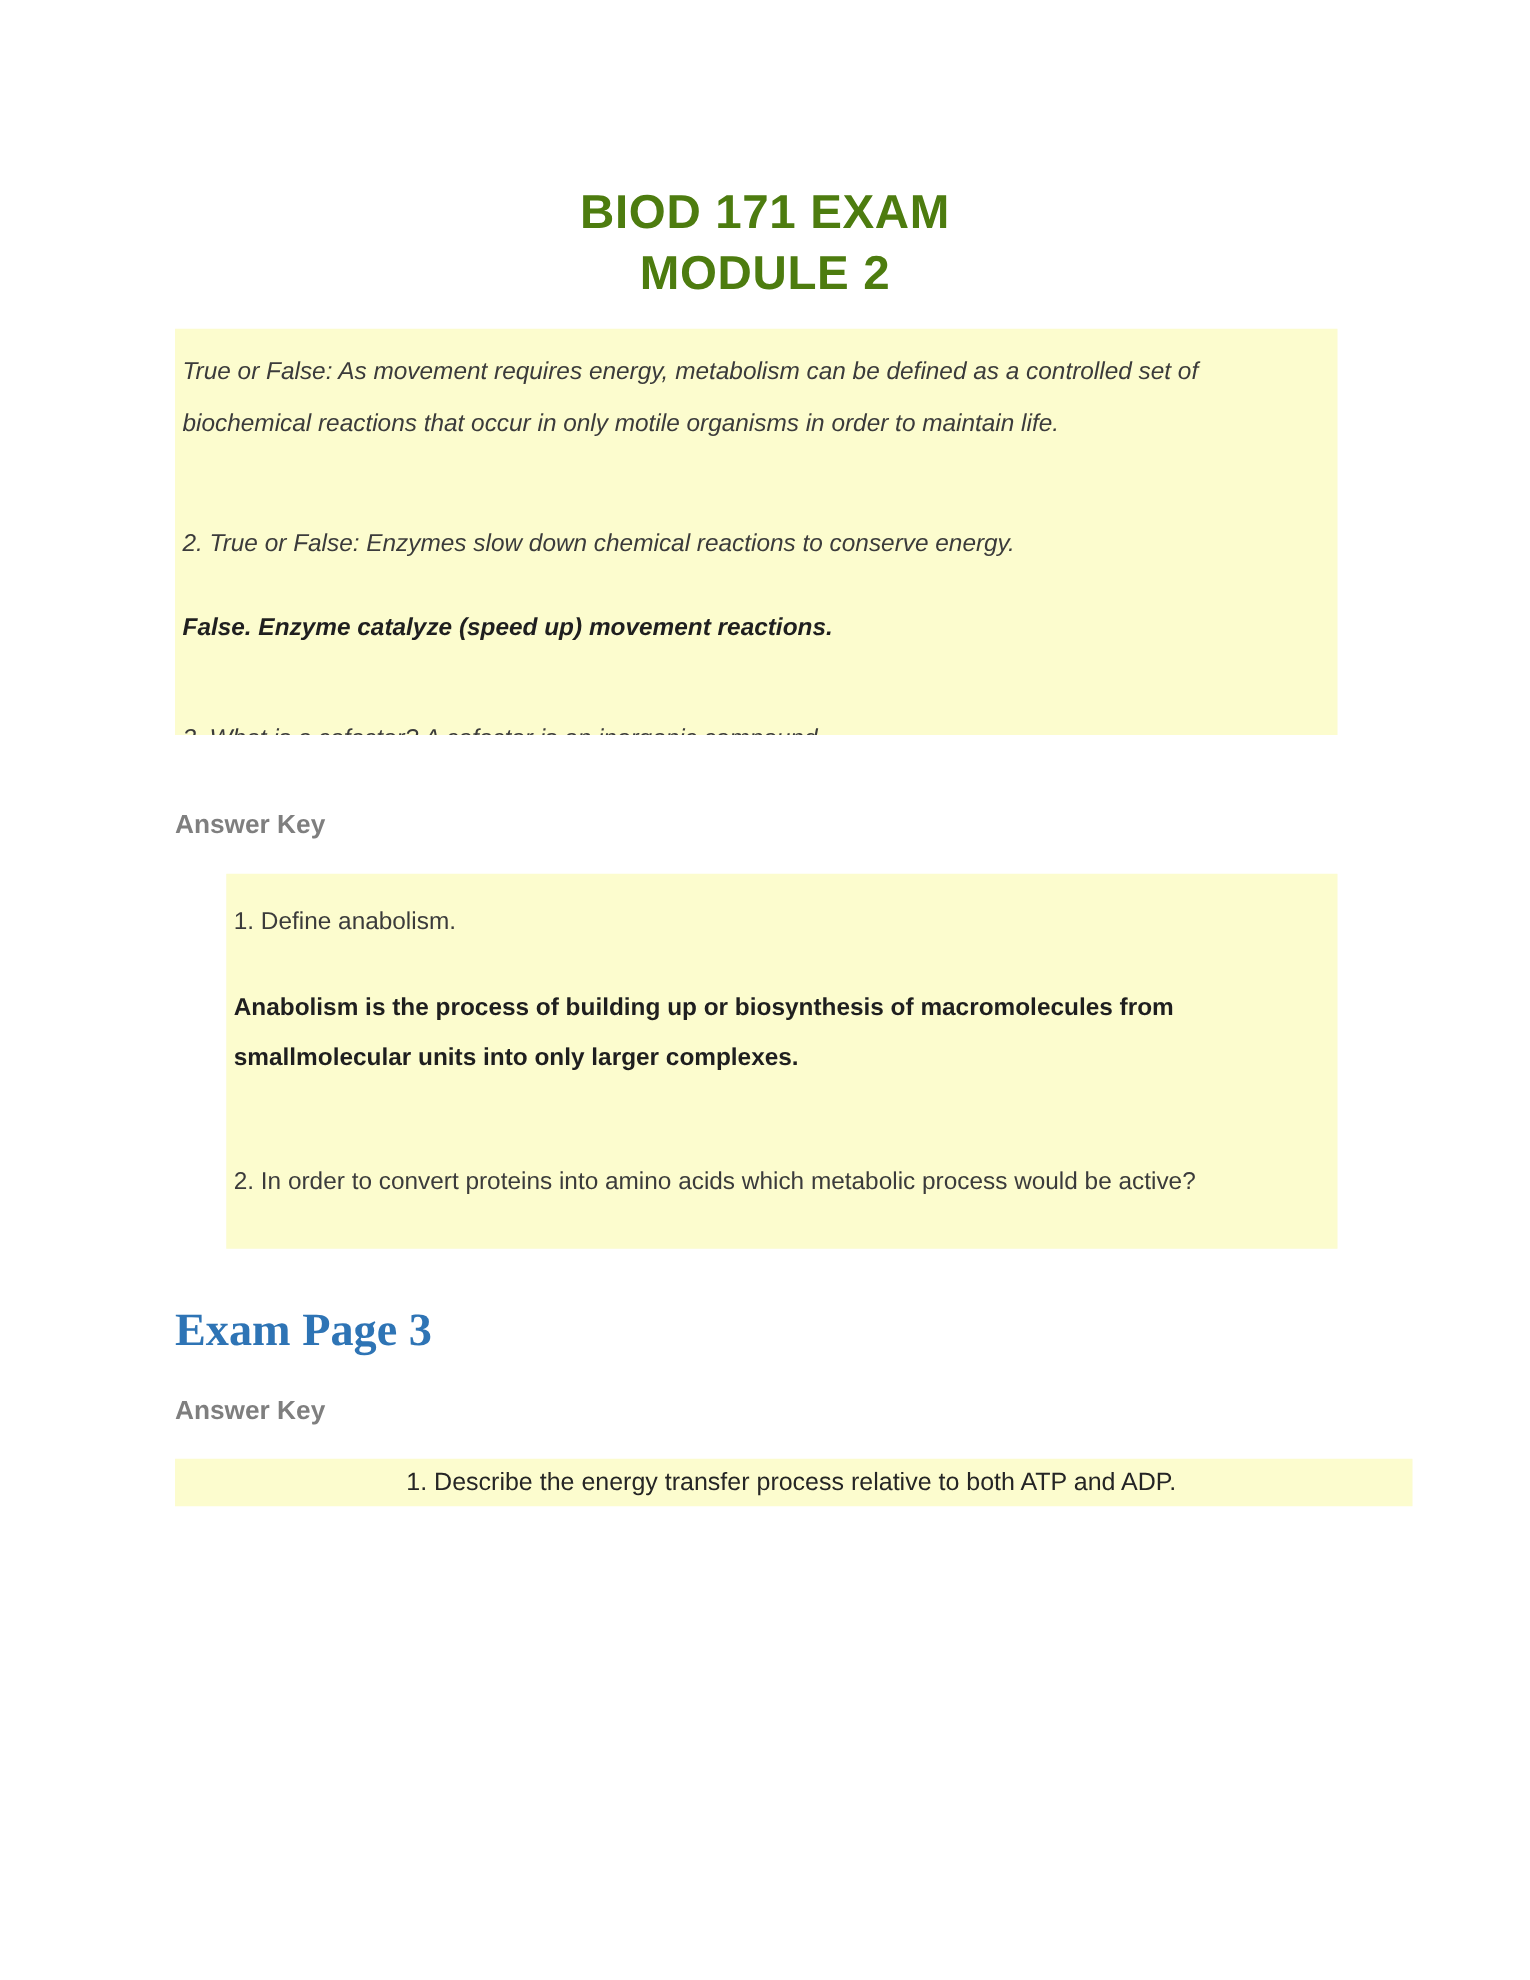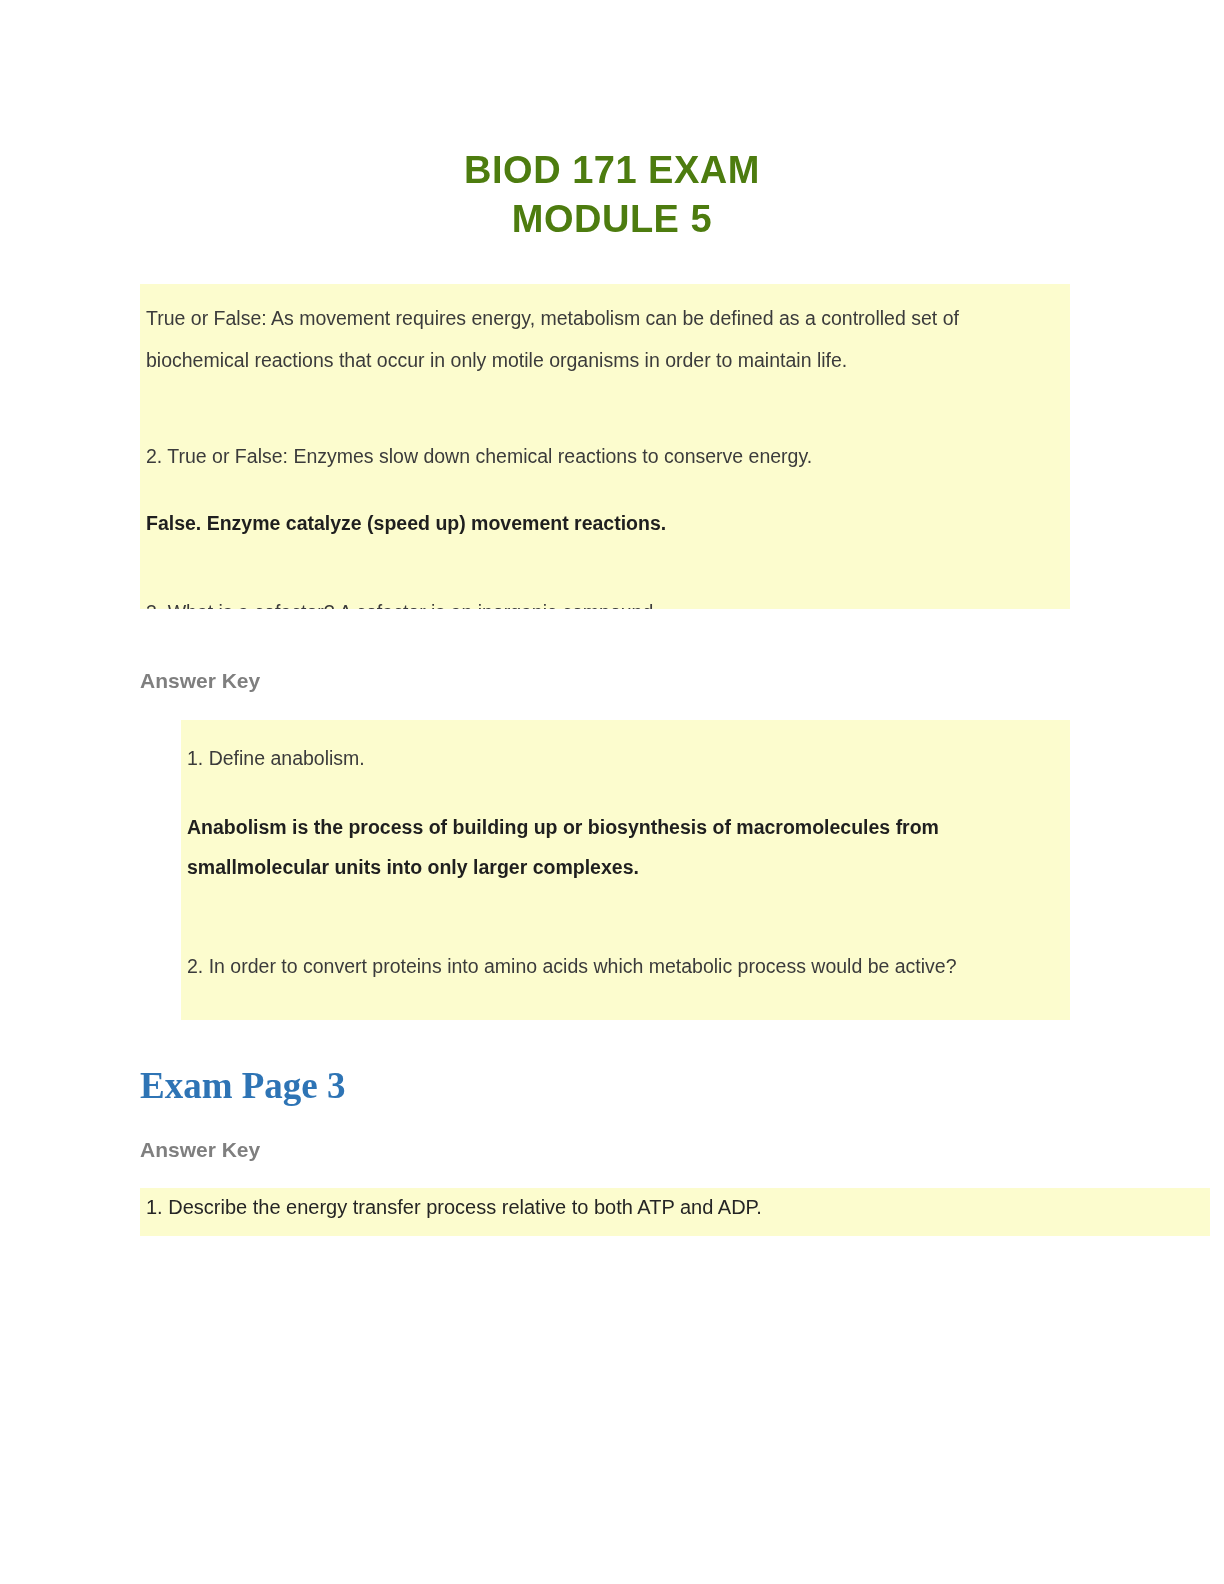--- a/index.html
+++ b/index.html
@@ -27,22 +27,23 @@
     letter-spacing: 0.5px;
   }
   .content {
     margin-left: 140px;
     width: 930px;
   }
   .hl-block {
     background: #FCFCCE;
   }
   .block1 {
-    margin-top: 41px;
+    margin-top: 20px;
     padding: 14px 18px 0 6px;
+    font-style: italic;
   }
   .block2 {
     padding: 18px 18px 32px 6px;
     margin-left: 41px;
   }
   p.q {
     margin: 0;
     color: #3B3B3B;
     font-size: 19.5px;
     line-height: 2.15;
@@ -77,37 +78,38 @@
   .exam-page-heading {
     margin: 44px 0 0 0;
     color: #2E74B5;
     font-size: 37px;
     font-weight: bold;
     line-height: 1.2;
     font-family: Liberation Serif, serif;
   }
   .hl-line {
     background: #FCFCCE;
-    padding: 5px 10px 14px 6px;
-    width: 1070px;
+    padding: 5px 10px 4px 6px;
+    width: 990px;
+    text-align: center;
   }
   .hl-line p.q {
     line-height: 1.45;
     color: #252525;
     font-size: 20px;
   }
 </style>
 </head>
 <body>
 
 <div class="page">
 
   <div class="doc-title">
     <div>BIOD 171 EXAM</div>
-    <div>MODULE 5</div>
+    <div>MODULE 2</div>
   </div>
 
   <div class="content">
 
     <div class="hl-block block1">
       <p class="q q1">True or False: As movement requires energy, metabolism can be defined as a controlled set of biochemical reactions that occur in only motile organisms in order to maintain life.</p>
       <p class="q q2">2. True or False: Enzymes slow down chemical reactions to conserve energy.</p>
       <p class="a a2">False. Enzyme catalyze (speed up) movement reactions.</p>
       <div class="clipped">
         <p class="q">3. What is a cofactor? A cofactor is an inorganic compound</p>

